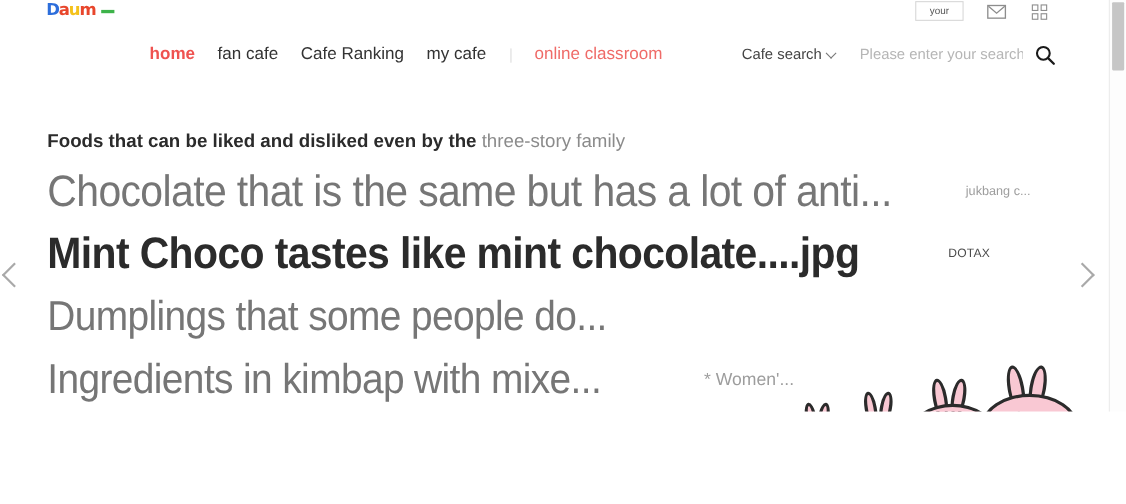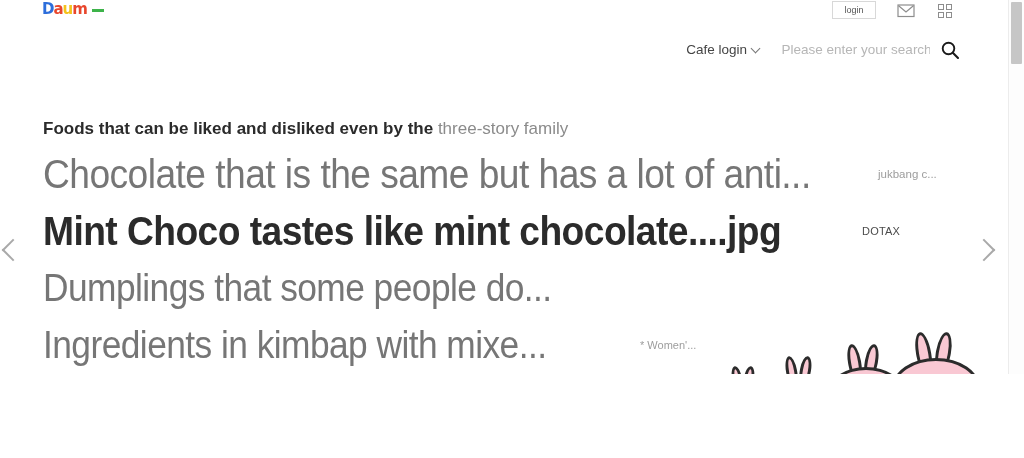--- a/index.html
+++ b/index.html
@@ -224,21 +224,21 @@
   }
   .rank-row.is-current .rcafe {
     color: #4b4b4b;
     font-size: 11px;
     font-weight: normal;
     letter-spacing: 0.2px;
   }
   .rank-row.r1 .rcafe { left: 878px; }
   .rank-row.r2 .rcafe { left: 862px; font-size: 11px; }
   .rank-row.r3 .rcafe { left: 637px; font-size: 11.5px; }
-  .rank-row.r4 .rcafe { left: 640px; font-size: 11px; }
+  .rank-row.r4 .rcafe { left: 640px; font-size: 16px; }
   .rank-row.r3 .rtitle, .rank-row.r4 .rtitle { font-size: 38px; }
 
   
   .nav-arrow {
     position: absolute;
     top: 232px;
     width: 26px; height: 42px;
     cursor: pointer;
   }
   .nav-arrow .chev {
@@ -337,45 +337,53 @@
 <body>
 
 <div id="page">
 
   <div class="util-bar">
     <div class="daum-logo">
       <span class="dl-d">D</span><span class="dl-a">a</span><span class="dl-u">u</span><span class="dl-m">m</span>
       <span class="dl-bar"></span>
     </div>
 
-    <div class="login-btn">login</div>
+    <div class="login-btn">your</div>
 
     <div class="icon-btn mail-btn">
       <svg width="22" height="20" viewBox="0 0 22 20">
         <rect x="3" y="4" width="16" height="11.5" fill="#fff" stroke="#8d8d8d" stroke-width="1.2"></rect>
         <polyline points="3.6,4.7 11,11 18.4,4.7" fill="none" stroke="#8d8d8d" stroke-width="1.2"></polyline>
       </svg>
     </div>
 
     <div class="icon-btn grid-btn">
       <div class="grid-icon">
         <i></i>
           <i></i>
           <i></i>
           <i></i>
       </div>
     </div>
   </div>
 
   <div class="header">
 
+    <nav class="gnb">
+      <a class="is-active">home</a>
+      <a>fan cafe</a>
+      <a>Cafe Ranking</a>
+      <a>my cafe</a>
+      <span class="divider"></span>
+      <a class="is-accent">online classroom</a>
+    </nav>
 
     <div class="search-area">
       <span class="search-scope">
-        <span>Cafe login</span><span class="chev-down"></span>
+        <span>Cafe search</span><span class="chev-down"></span>
       </span>
       <input class="search-input" type="text" placeholder="Please enter your search t" style="">
       <span class="search-go">
         <svg width="20" height="20" viewBox="0 0 20 20">
           <circle cx="8.5" cy="8.5" r="5.8" fill="none" stroke="#1a1a1a" stroke-width="1.9"></circle>
           <line x1="12.8" y1="12.8" x2="18" y2="18" stroke="#1a1a1a" stroke-width="2.1" stroke-linecap="round"></line>
         </svg>
       </span>
     </div>
   </div>

